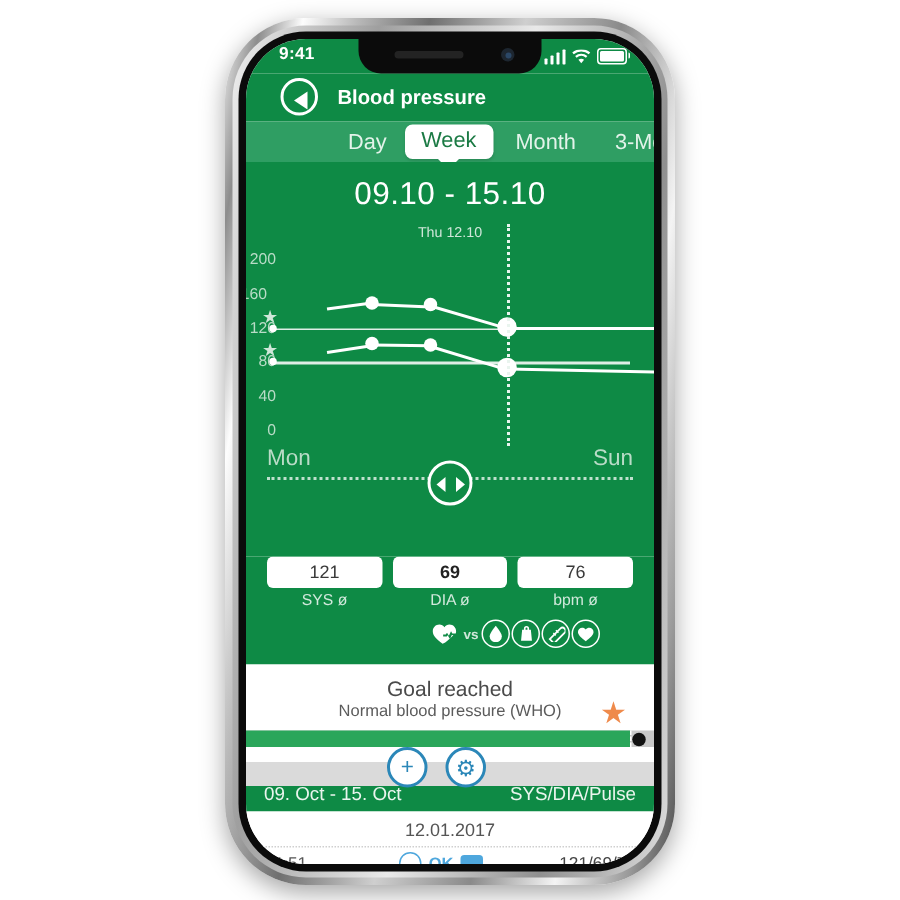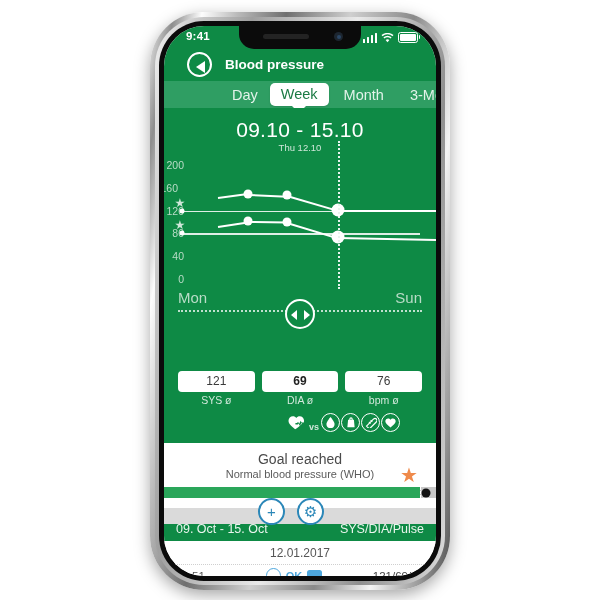--- a/index.html
+++ b/index.html
@@ -62,21 +62,21 @@
   .tab.t-week{position:relative;color:#1b7a44;background:#fff;border-radius:5px;
      padding:3px 11px 4px;font-size:14.5px;margin:0 6px;box-shadow:0 1px 2px rgba(0,0,0,.12);}
   .tab.t-week:after{content:"";position:absolute;left:50%;transform:translateX(-50%);
      bottom:-7px;width:0;height:0;border-left:8px solid transparent;border-right:8px solid transparent;border-top:8px solid #fff;}
   .tab.t-month{margin-left:3px;}
   .tab.t-3mon{margin-left:14px;}
 
   
   .chart-panel{background:#0e8a45;position:relative;padding-top:8px;height:255px;}
   .range-title{text-align:center;color:#fff;font-size:21px;letter-spacing:.3px;margin-top:2px;}
-  .range-sub{text-align:center;color:#cfe7d9;font-size:9.5px;margin-top:0px;}
+  .range-sub{text-align:center;color:#cfe7d9;font-size:9.5px;margin-top:8px;}
 
   .plot{position:relative;height:130px;margin:6px 10px 0 10px;}
   .ylab{position:absolute;right:0;transform:translateY(-50%);color:#b9dcc7;font-size:10.5px;}
   .hline{position:absolute;height:1.4px;background:#dfeee6;}
   .dotline{position:absolute;width:0;border-left:2px dotted #e9f4ee;}
   .pt{position:absolute;width:9px;height:9px;border-radius:50%;background:#fff;transform:translate(-50%,-50%);}
   .bigpt{position:absolute;width:13px;height:13px;border-radius:50%;background:#fff;transform:translate(-50%,-50%);}
   .seg{position:absolute;height:1.7px;background:#fff;transform-origin:0 50%;}
   .starmk{position:absolute;color:#cfe7d9;font-size:12px;transform:translate(-50%,-50%);}
   .sdot{position:absolute;width:5px;height:5px;border-radius:50%;background:#fff;transform:translate(-50%,-50%);}
@@ -93,21 +93,21 @@
   .scrub-knob:after{right:3.5px;border-left:6px solid #fff;}
 
   
   .stats{background:#0e8a45;padding:0 14px 2px;}
   .stat-row{display:flex;gap:7px;}
   .stat{flex:1;text-align:center;}
   .stat-box{background:#fff;border-radius:4px;padding:3px 0 4px;font-size:12px;color:#3a3a3a;}
   .stat-box.b{font-weight:bold;color:#222;}
   .stat-cap{color:#d2e9dc;font-size:10.5px;margin-top:2px;}
 
-  .iconrow{display:flex;align-items:flex-end;justify-content:flex-end;gap:1px;padding:7px 22px 9px 0;}
+  .iconrow{display:flex;align-items:center;justify-content:flex-end;gap:1px;padding:7px 22px 9px 0;}
   .ic{width:19px;height:19px;border-radius:50%;border:1.6px solid #fff;position:relative;box-sizing:border-box;
       display:flex;align-items:center;justify-content:center;color:#fff;font-size:10px;}
   .ic.plain{border:none;}
   .vs{color:#cfe7d9;font-size:9px;font-weight:bold;margin:0 1px;}
 
   
   .goal{background:#fff;text-align:center;padding:8px 0 7px;position:relative;}
   .goal-title{color:#4a4a4a;font-size:14px;}
   .goal-sub{color:#5b5b5b;font-size:11px;margin-top:1px;}
   .goal-star{position:absolute;right:18px;top:20px;color:#ef8a4b;font-size:20px;}

